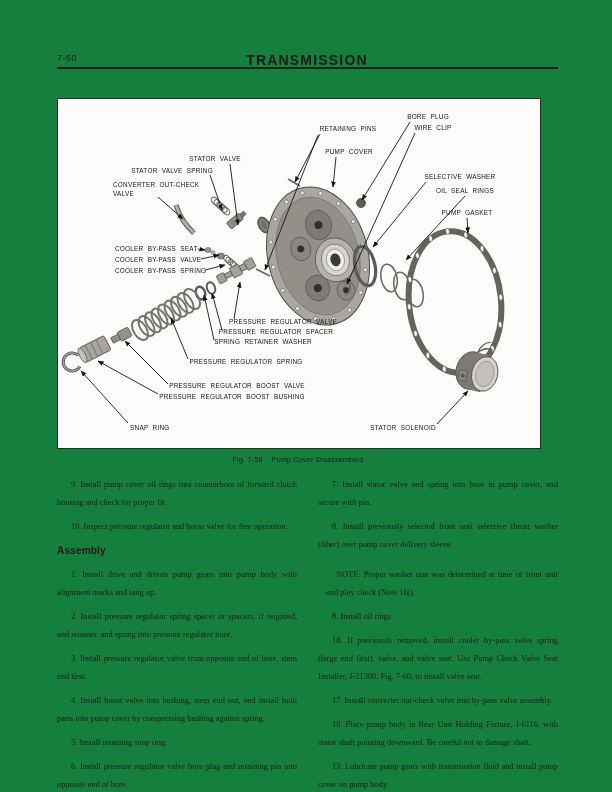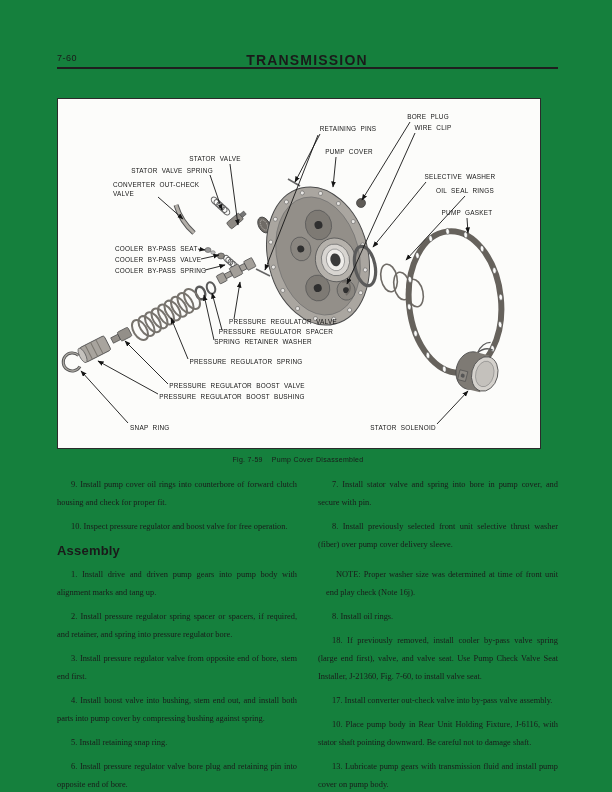--- a/index.html
+++ b/index.html
@@ -41,21 +41,21 @@
   .col {
     position:absolute; top:476px; width:240px;
     font-size:8.4px; line-height:18px; text-align:justify;
   }
   .col-left  { left:57px; }
   .col-right { left:318px; }
   .col p { margin:0 0 6px 0; text-indent:14px; }
   .col p.note { padding-left:8px; text-indent:10px;margin-top:12px; }
   .col h3 {
     margin:2px 0 6px 0; font-family:"Liberation Sans", sans-serif;
-    font-size:13px; font-weight:bold; letter-spacing:0.2px;
+    font-size:10px; font-weight:bold; letter-spacing:0.2px;
   }
 </style>
 </head>
 <body>
 
 <div class="page">
 
   <div class="page-num">7-60</div>
   <div class="section-title">TRANSMISSION</div>
   <div class="header-rule"></div>

